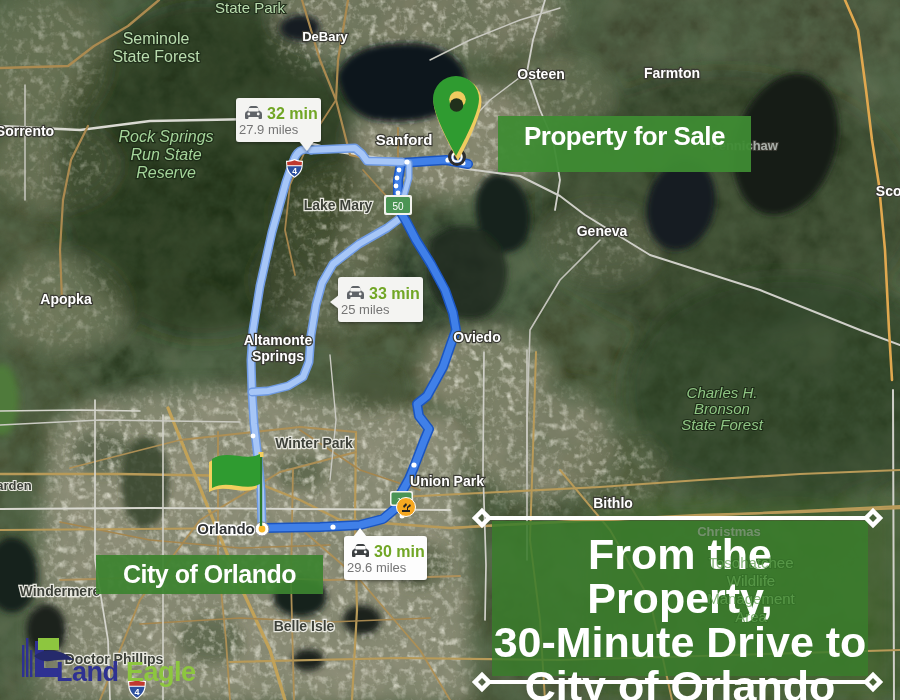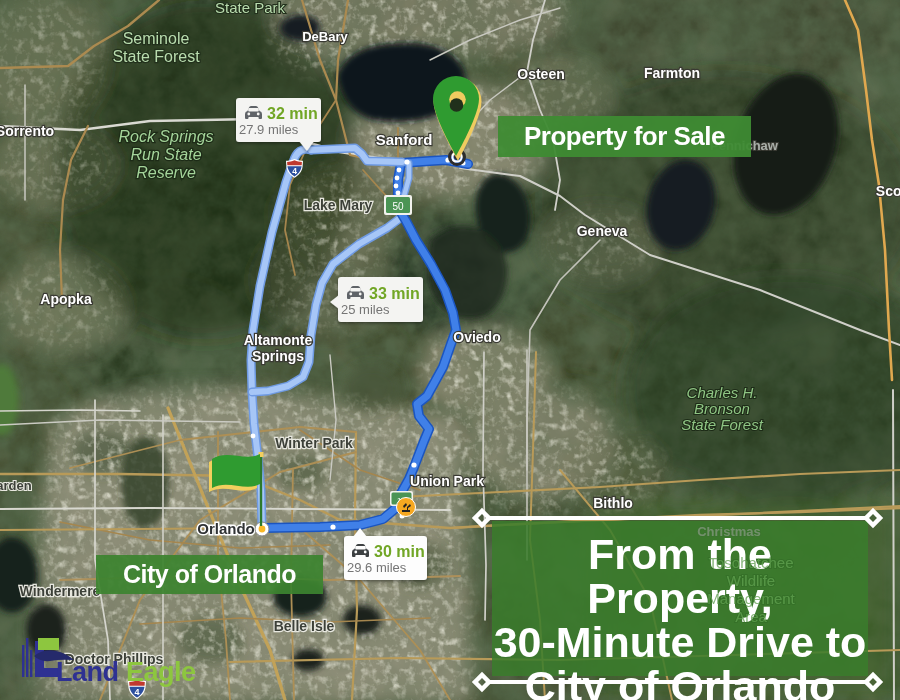--- a/index.html
+++ b/index.html
@@ -490,21 +490,21 @@
 <path d="M2.5,5 L4,1.5 Q4.5,0 6,0 L11,0 Q12.5,0 13,1.5 L14.5,5 Q17,5.5 17,8 L17,12 Q17,13 16,13 L14.5,13 Q13.5,13 13.5,12 L13.5,11 L3.5,11 L3.5,12 Q3.5,13 2.5,13 L1,13 Q0,13 0,12 L0,8 Q0,5.5 2.5,5 Z" fill="#3c4043"></path>
 <rect x="3.2" y="2" width="10.6" height="3.4" rx="1" fill="#fdfdfd"></rect>
 <circle cx="3.8" cy="8" r="1.4" fill="#fdfdfd"></circle>
 <circle cx="13.2" cy="8" r="1.4" fill="#fdfdfd"></circle>
 </g>
 <text x="374" y="557" font-size="16" font-weight="bold" fill="#71a625" font-family="Liberation Sans, sans-serif">30 min</text>
 <text x="347" y="572" font-size="13" fill="#757575" font-family="Liberation Sans, sans-serif">29.6 miles</text>
 </g>
 </svg>
 
-<div style="position:absolute;left:498px;top:116px;width:253px;height:41px;background:rgba(62,139,51,0.95);color:#fff;font-weight:bold;font-size:26px;letter-spacing:-0.5px;text-align:center;line-height:41px;">Property for Sale</div>
+<div style="position:absolute;left:498px;top:116px;width:253px;height:56px;background:rgba(62,139,51,0.95);color:#fff;font-weight:bold;font-size:26px;letter-spacing:-0.5px;text-align:center;line-height:41px;">Property for Sale</div>
 
 <div style="position:absolute;left:96px;top:555px;width:227px;height:39px;background:rgba(60,131,47,0.93);color:#fff;font-weight:bold;font-size:25px;letter-spacing:-0.5px;text-align:center;line-height:39px;">City of Orlando</div>
 
 <div style="position:absolute;left:492px;top:521px;width:376px;height:155px;background:rgba(58,124,44,0.85);"></div>
 
 <div style="position:absolute;left:492px;top:532px;width:376px;text-align:center;color:#fff;font-weight:bold;font-size:43px;letter-spacing:0px;line-height:44px;">From the Property,<br>30-Minute Drive to<br>City of Orlando</div>
 
 <svg width="900" height="700" viewBox="0 0 900 700" style="pointer-events:none">
 
 <g stroke="#fff" fill="none">

